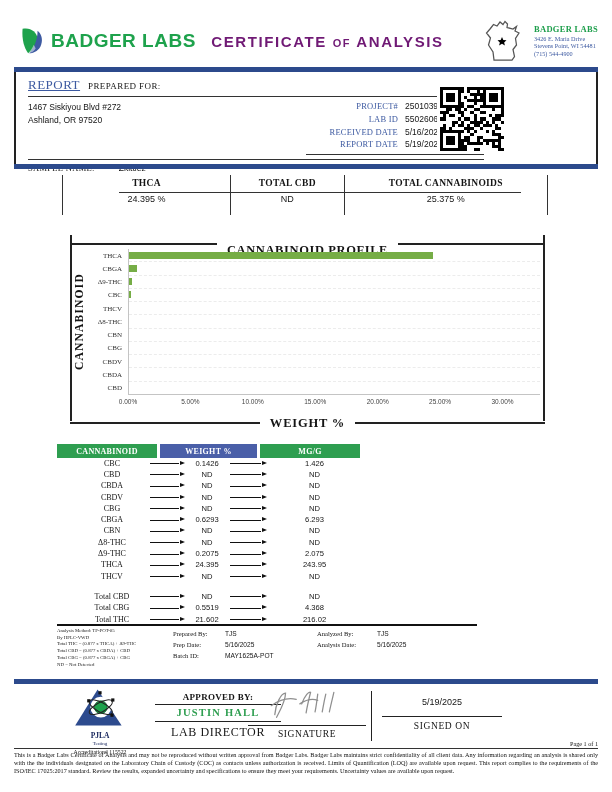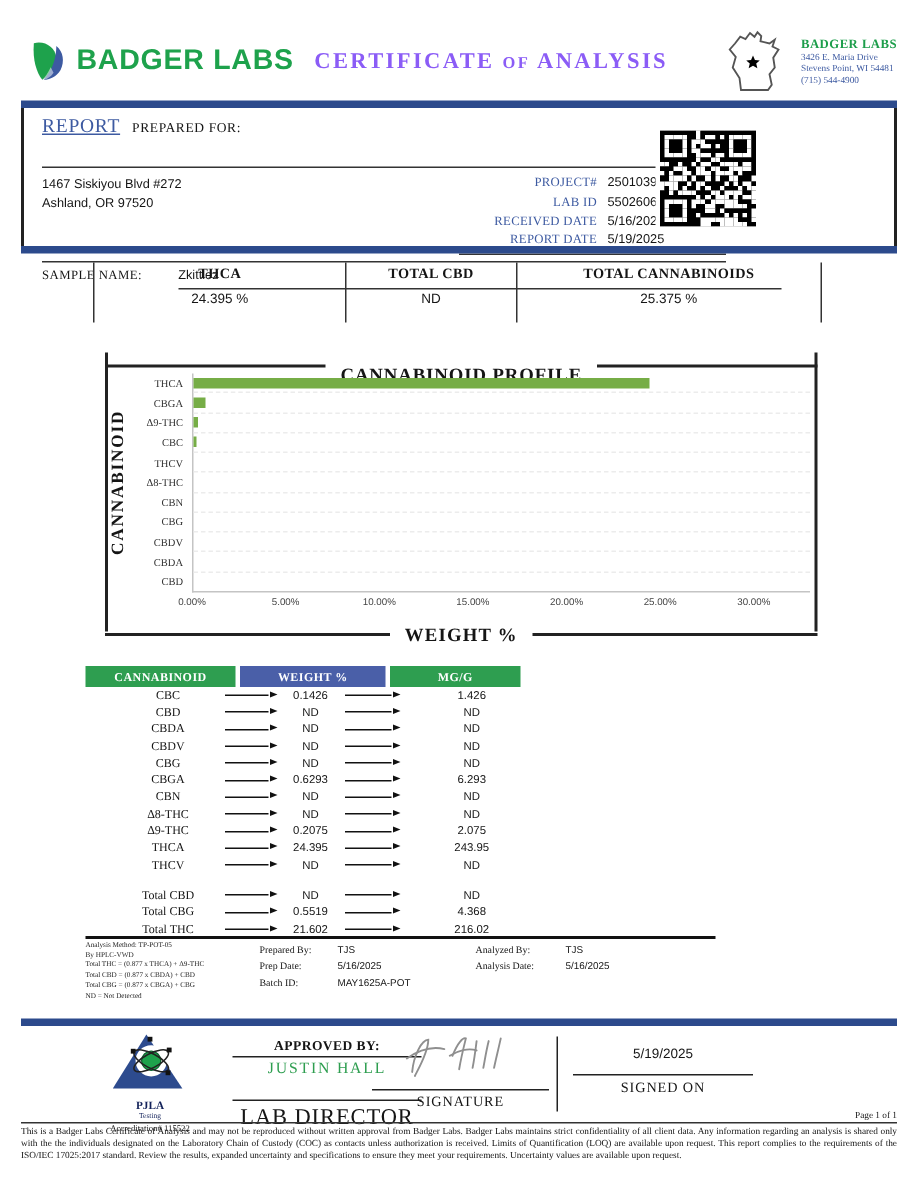--- a/index.html
+++ b/index.html
@@ -4,32 +4,32 @@
 <style>
   *{margin:0;padding:0;box-sizing:border-box}
   html,body{background:#fff}
   body{width:612px;height:792px;font-family:"Liberation Serif",serif;color:#151515;position:relative}
   .page{position:absolute;inset:0;width:612px;height:792px;overflow:hidden;background:#fff}
 
   
   .header{position:absolute;top:16px;left:16px;right:14px;height:50px;display:flex;align-items:center;justify-content:space-between}
   .brand{display:flex;align-items:center;gap:5px}
   .brand-text{font-family:"Liberation Sans",sans-serif;font-weight:700;font-size:19px;color:#1ea24c;letter-spacing:.5px}
-  .coa-title{font-family:Liberation Serif, serif;font-weight:700;font-size:15px;letter-spacing:1.6px;color:#8b5cf6;margin-left:-20px}
+  .coa-title{font-family:Liberation Sans, sans-serif;font-weight:700;font-size:15px;letter-spacing:1.6px;color:#701a75;margin-left:-20px}
   .coa-title .of{font-size:11px}
   .lab-block{display:flex;align-items:center;gap:3px}
   .lab-text{line-height:1.25}
   .lab-name{color:#1d9e4b;font-weight:700;font-size:8.5px;letter-spacing:.3px}
   .lab-addr{color:#3d5aa1;font-size:6.2px}
 
   .bluebar{position:absolute;left:14px;right:14px;height:5px;background:#2c4a8c}
 
   
   .report{position:absolute;top:72px;left:14px;right:14px;height:92px;border-left:2px solid #222;border-right:2px solid #222;padding:3px 12px 0}
-  .rpt-head{width:456px;border-bottom:1px solid #333;padding-bottom:18px}
+  .rpt-head{width:456px;border-bottom:1px solid #333;padding-bottom:3px}
   .rpt-word{color:#3d5aa1;font-size:13px;letter-spacing:.5px;text-decoration:underline}
   .rpt-rest{font-size:9px;letter-spacing:.4px;margin-left:4px}
   .rpt-body{width:456px;display:flex;padding-top:3px}
   .client{width:200px}
   .client-name{font-weight:700;font-size:10.5px}
   .client-addr{font-family:"Liberation Sans",sans-serif;font-size:8.5px;line-height:1.5;margin-top:1px}
   .meta{margin-left:auto;width:178px;border-bottom:1px solid #333;padding-bottom:3px}
   .meta-row{display:flex;align-items:flex-start;line-height:1.5}
   .meta-label{width:92px;text-align:right;color:#3d5aa1;font-size:8.5px;letter-spacing:.2px}
   .meta-value{font-family:"Liberation Sans",sans-serif;font-size:8.5px;margin-left:7px}
@@ -70,21 +70,21 @@
   .xlabel-row{position:absolute;bottom:0;left:0;right:0;height:18px;display:flex;align-items:center}
   .xlabel-row .line{flex:1;border-top:2px solid #222}
   .xlabel{font-weight:700;font-size:12.5px;letter-spacing:.8px;padding:0 10px}
 
   
   .rtable{position:absolute;top:444px;left:57px;width:303px}
   .rtable-head{display:flex}
   .h-cell{color:#fff;font-weight:700;text-align:center;font-size:8px;letter-spacing:.3px;padding:2.5px 0 2px}
   .h-cann{width:100px;background:#2e9e50;margin-right:3px}
   .h-weight{width:97px;background:#4a5fa8;margin-right:3px}
-  .h-mgg{width:87px;background:#2e9e50}
+  .h-mgg{width:100px;background:#2e9e50}
   .t-row{display:flex;align-items:center;height:11.3px}
   .t-name{width:90px;text-align:center;font-size:8px;padding-left:20px;white-space:nowrap}
   .t-arrow{position:relative;height:100%}
   .t-arrow.a1{width:40px}
   .t-arrow.a2{width:42px}
   .t-arrow::before{content:"";position:absolute;left:3px;right:8px;top:50%;border-top:1px solid #111}
   .t-arrow::after{content:"";position:absolute;right:2px;top:50%;margin-top:-2.5px;border-left:5px solid #111;border-top:2.5px solid transparent;border-bottom:2.5px solid transparent}
   .t-val{font-family:"Liberation Sans",sans-serif;font-size:7.6px;text-align:center}
   .t-val.w{width:40px}
   .t-val.m{width:91px}
@@ -100,22 +100,22 @@
   .fn-lab{width:52px}
   .fn-val{font-family:"Liberation Sans",sans-serif}
 
   
   .pjla{position:absolute;left:52px;top:688px;width:96px;text-align:center;line-height:1.15}
   .pjla-name{font-weight:700;font-size:7.5px;color:#13225a}
   .pjla-sub{font-size:5px;color:#13225a}
   .pjla-accr{font-size:5.8px;margin-top:2px;color:#111}
   .approved{position:absolute;left:155px;top:692px;width:126px;text-align:center}
   .appr-label{font-weight:700;font-size:9px;letter-spacing:.3px;border-bottom:1.5px solid #222;padding-bottom:2px}
-  .appr-name{color:#2e9e50;font-weight:400;font-size:10.5px;letter-spacing:1.2px;border-bottom:1.5px solid #222;padding:2px 0 15px}
-  .appr-title{font-size:15px;letter-spacing:.6px;padding-top:3px}
+  .appr-name{color:#2e9e50;font-weight:700;font-size:10.5px;letter-spacing:1.2px;border-bottom:1.5px solid #222;padding:2px 0 3px}
+  .appr-title{font-size:12px;letter-spacing:.6px;padding-top:3px}
   .sigblock{position:absolute;left:248px;top:686px;width:118px;text-align:center}
   .sig-line{border-top:1.5px solid #222;margin-top:1px}
   .sig-label{font-size:9.5px;letter-spacing:.6px;padding-top:3px}
   .vdivider{position:absolute;left:371px;top:691px;height:50px;border-left:1.5px solid #222}
   .signed{position:absolute;left:382px;top:697px;width:120px;text-align:center}
   .signed-date{font-family:"Liberation Sans",sans-serif;font-size:9px;padding-bottom:9px;border-bottom:1.5px solid #222}
   .signed-label{font-size:9.5px;letter-spacing:.6px;padding-top:4px}
   .page-label{position:absolute;right:14px;top:740px;font-size:6.2px}
 
   

